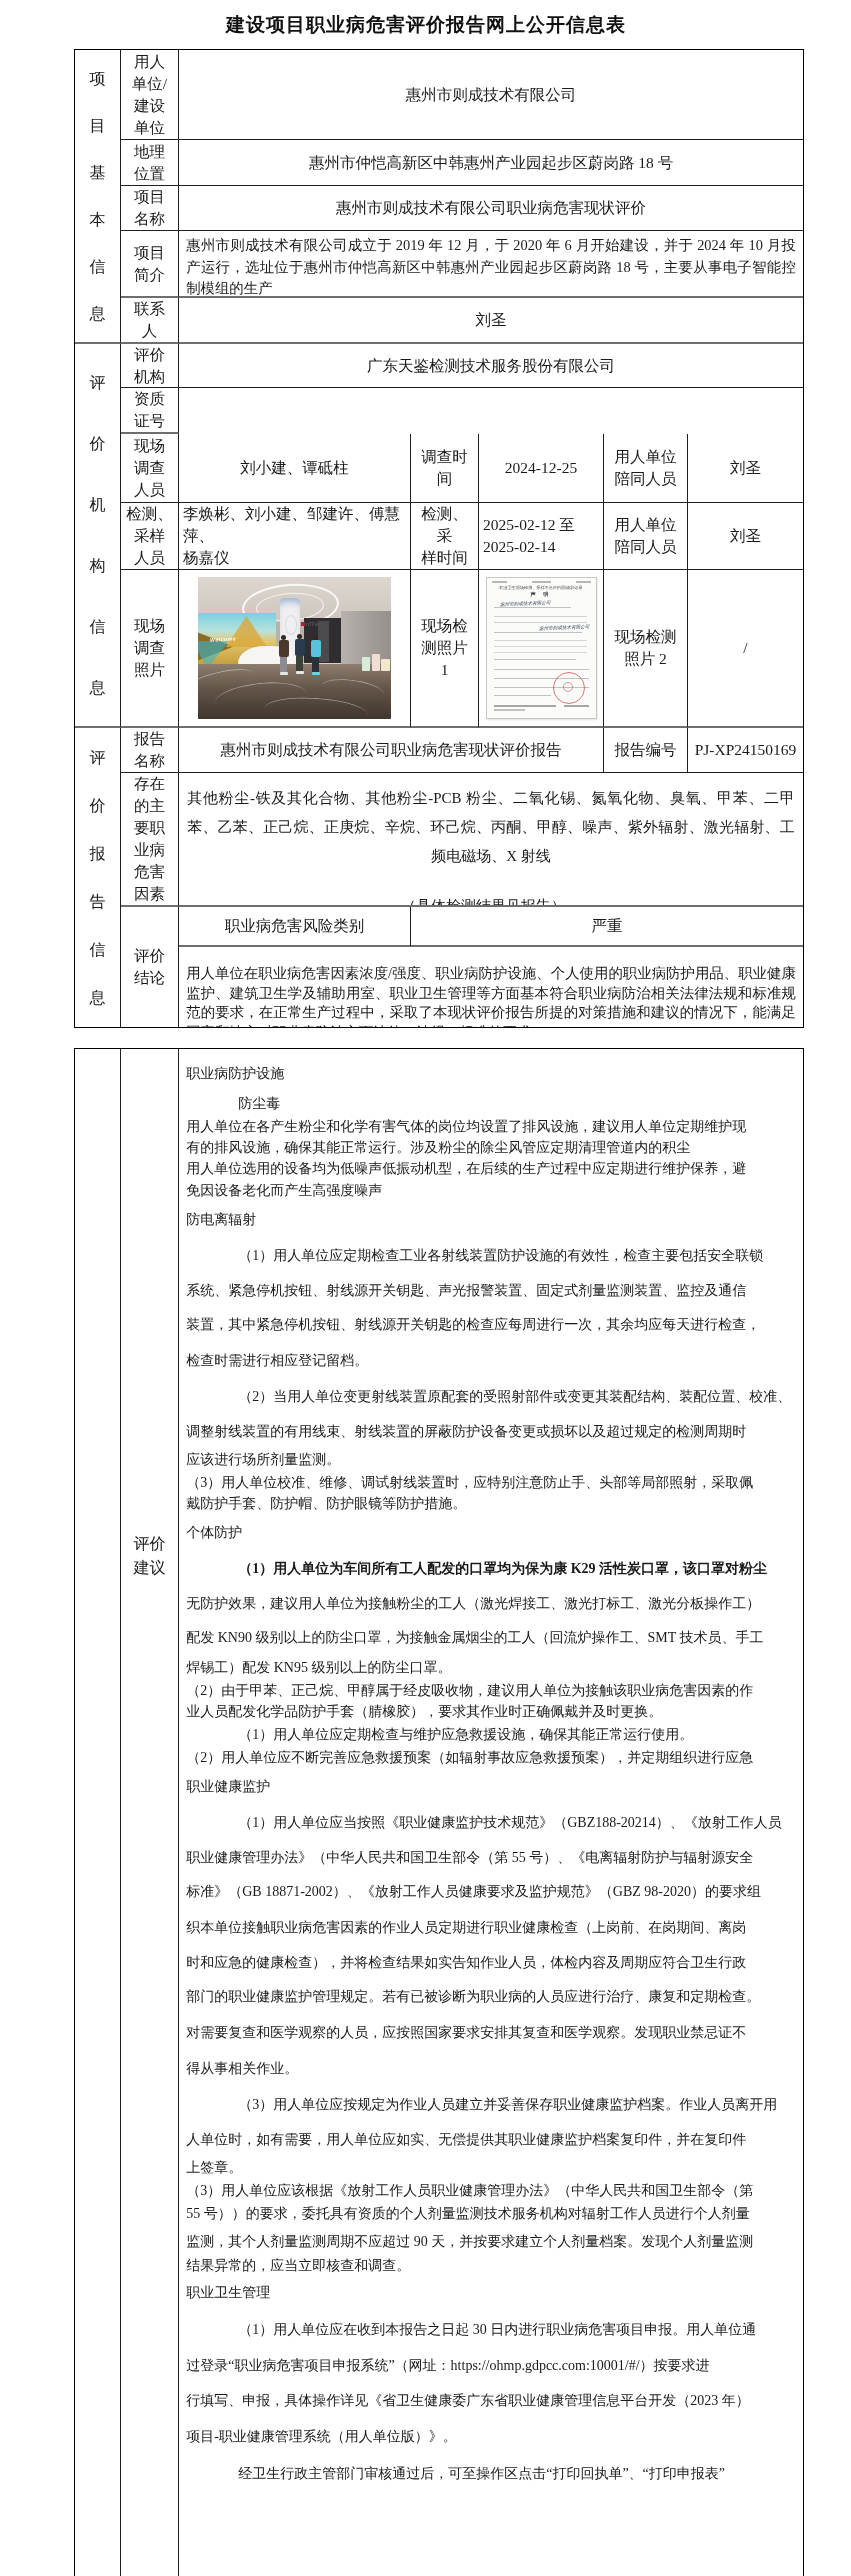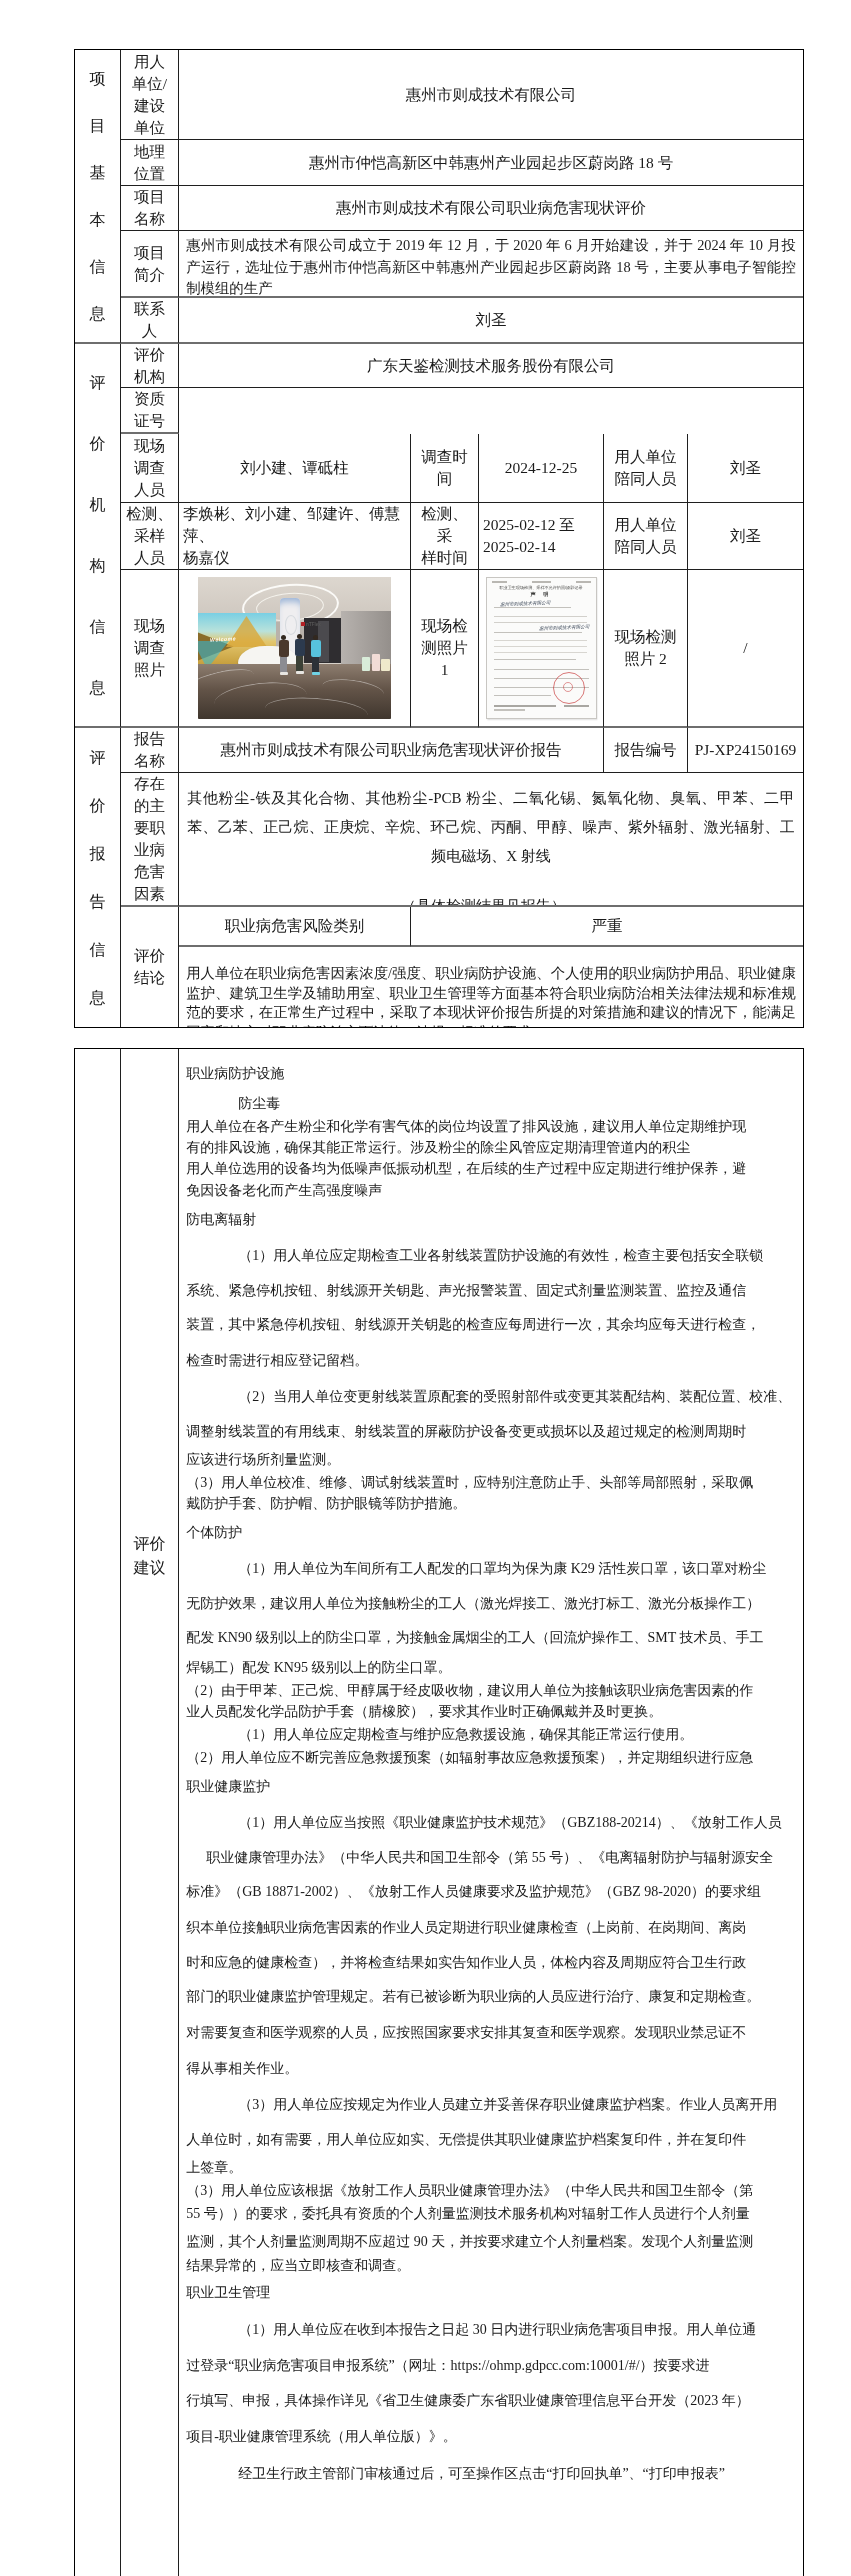--- a/index.html
+++ b/index.html
@@ -99,20 +99,21 @@
       border:1px solid rgba(197,48,48,.5);border-radius:50%;}
   .p2-foot1{position:absolute;left:7.2px;top:127px;width:62px;height:1.5px;background:#a9a7a2;}
   .p2-foot2{position:absolute;left:77px;top:127px;width:25px;height:1.5px;background:#a9a7a2;}
   .p2-foot3{position:absolute;left:7.2px;top:131px;width:31px;height:1.5px;background:#c3c1bc;}
 </style>
 </head>
 <body>
 
 <div class="page">
 
+  <div class="doc-title">建设项目职业病危害评价报告网上公开信息表</div>
 
   <div class="tbl tbl1">
 
     <div class="cell vlab lh-basic bb3" style="grid-area:1/1/6/2">项
 目
 基
 本
 信
 息</div>
     <div class="cell" style="grid-area:1/2/2/3">用人
@@ -298,31 +299,31 @@
         <div class="aline ind" style="height: 36px; line-height: 36px;">（1）用人单位应定期检查工业各射线装置防护设施的有效性，检查主要包括安全联锁</div>
         <div class="aline" style="height: 33px; line-height: 33px;">系统、紧急停机按钮、射线源开关钥匙、声光报警装置、固定式剂量监测装置、监控及通信</div>
         <div class="aline" style="height: 36px; line-height: 36px;">装置，其中紧急停机按钮、射线源开关钥匙的检查应每周进行一次，其余均应每天进行检查，</div>
         <div class="aline" style="height: 36px; line-height: 36px;">检查时需进行相应登记留档。</div>
         <div class="aline ind" style="height: 36px; line-height: 36px;">（2）当用人单位变更射线装置原配套的受照射部件或变更其装配结构、装配位置、校准、</div>
         <div class="aline" style="height: 33px; line-height: 33px;">调整射线装置的有用线束、射线装置的屏蔽防护设备变更或损坏以及超过规定的检测周期时</div>
         <div class="aline" style="height: 23px; line-height: 23px;">应该进行场所剂量监测。</div>
         <div class="aline" style="height: 23px; line-height: 23px;">（3）用人单位校准、维修、调试射线装置时，应特别注意防止手、头部等局部照射，采取佩</div>
         <div class="aline" style="height: 20.6px; line-height: 20.6px;">戴防护手套、防护帽、防护眼镜等防护措施。</div>
         <div class="aline" style="height: 36px; line-height: 36px;">个体防护</div>
-        <div class="aline ind" style="height: 36px; line-height: 36px;">（1）用人单位为车间所有工人配发的口罩均为保为康 K29 活性炭口罩，该口罩对粉尘</div>
+        <div class="aline ind" style="height: 36px; line-height: 36px; font-weight: bold;">（1）用人单位为车间所有工人配发的口罩均为保为康 K29 活性炭口罩，该口罩对粉尘</div>
         <div class="aline" style="height: 33px; line-height: 33px;">无防护效果，建议用人单位为接触粉尘的工人（激光焊接工、激光打标工、激光分板操作工）</div>
         <div class="aline" style="height: 36px; line-height: 36px;">配发 KN90 级别以上的防尘口罩，为接触金属烟尘的工人（回流炉操作工、SMT 技术员、手工</div>
         <div class="aline" style="height: 23px; line-height: 23px;">焊锡工）配发 KN95 级别以上的防尘口罩。</div>
         <div class="aline" style="height: 23px; line-height: 23px;">（2）由于甲苯、正己烷、甲醇属于经皮吸收物，建议用人单位为接触该职业病危害因素的作</div>
         <div class="aline" style="height: 20.6px; line-height: 20.6px;">业人员配发化学品防护手套（腈橡胶），要求其作业时正确佩戴并及时更换。</div>
         <div class="aline ind" style="height: 23px; line-height: 23px;">（1）用人单位应定期检查与维护应急救援设施，确保其能正常运行使用。</div>
         <div class="aline" style="height: 23px; line-height: 23px;">（2）用人单位应不断完善应急救援预案（如辐射事故应急救援预案），并定期组织进行应急</div>
         <div class="aline" style="height: 36px; line-height: 36px;">职业健康监护</div>
         <div class="aline ind" style="height: 36px; line-height: 36px;">（1）用人单位应当按照《职业健康监护技术规范》（GBZ188-20214）、《放射工作人员</div>
-        <div class="aline" style="height: 33px; line-height: 33px; margin-left: 20px;">职业健康管理办法》（中华人民共和国卫生部令（第 55 号）、《电离辐射防护与辐射源安全</div>
+        <div class="aline" style="height: 33px; line-height: 33px;">职业健康管理办法》（中华人民共和国卫生部令（第 55 号）、《电离辐射防护与辐射源安全</div>
         <div class="aline" style="height: 36px; line-height: 36px;">标准》（GB 18871-2002）、《放射工作人员健康要求及监护规范》（GBZ 98-2020）的要求组</div>
         <div class="aline" style="height: 36px; line-height: 36px;">织本单位接触职业病危害因素的作业人员定期进行职业健康检查（上岗前、在岗期间、离岗</div>
         <div class="aline" style="height: 33px; line-height: 33px;">时和应急的健康检查），并将检查结果如实告知作业人员，体检内容及周期应符合卫生行政</div>
         <div class="aline" style="height: 36px; line-height: 36px;">部门的职业健康监护管理规定。若有已被诊断为职业病的人员应进行治疗、康复和定期检查。</div>
         <div class="aline" style="height: 36px; line-height: 36px;">对需要复查和医学观察的人员，应按照国家要求安排其复查和医学观察。发现职业禁忌证不</div>
         <div class="aline" style="height: 36px; line-height: 36px;">得从事相关作业。</div>
         <div class="aline ind" style="height: 36px; line-height: 36px;">（3）用人单位应按规定为作业人员建立并妥善保存职业健康监护档案。作业人员离开用</div>
         <div class="aline" style="height: 33px; line-height: 33px;">人单位时，如有需要，用人单位应如实、无偿提供其职业健康监护档案复印件，并在复印件</div>
         <div class="aline" style="height: 23px; line-height: 23px;">上签章。</div>
         <div class="aline" style="height: 23px; line-height: 23px;">（3）用人单位应该根据《放射工作人员职业健康管理办法》（中华人民共和国卫生部令（第</div>

